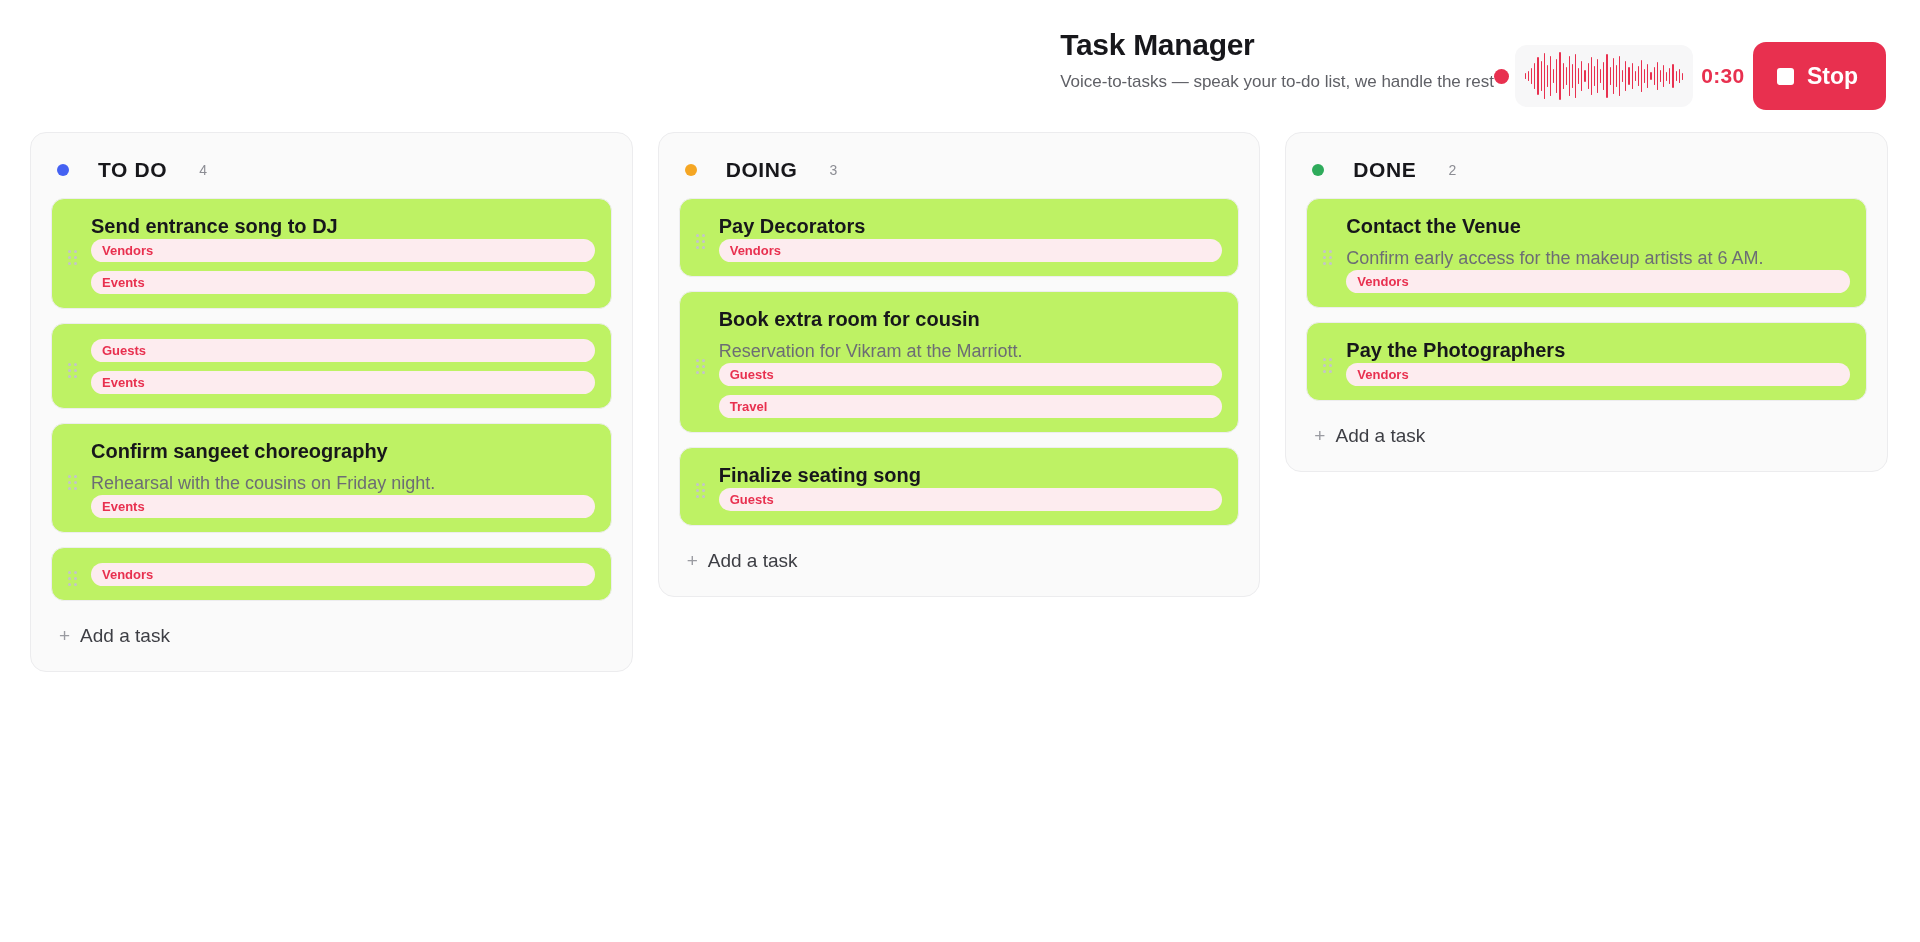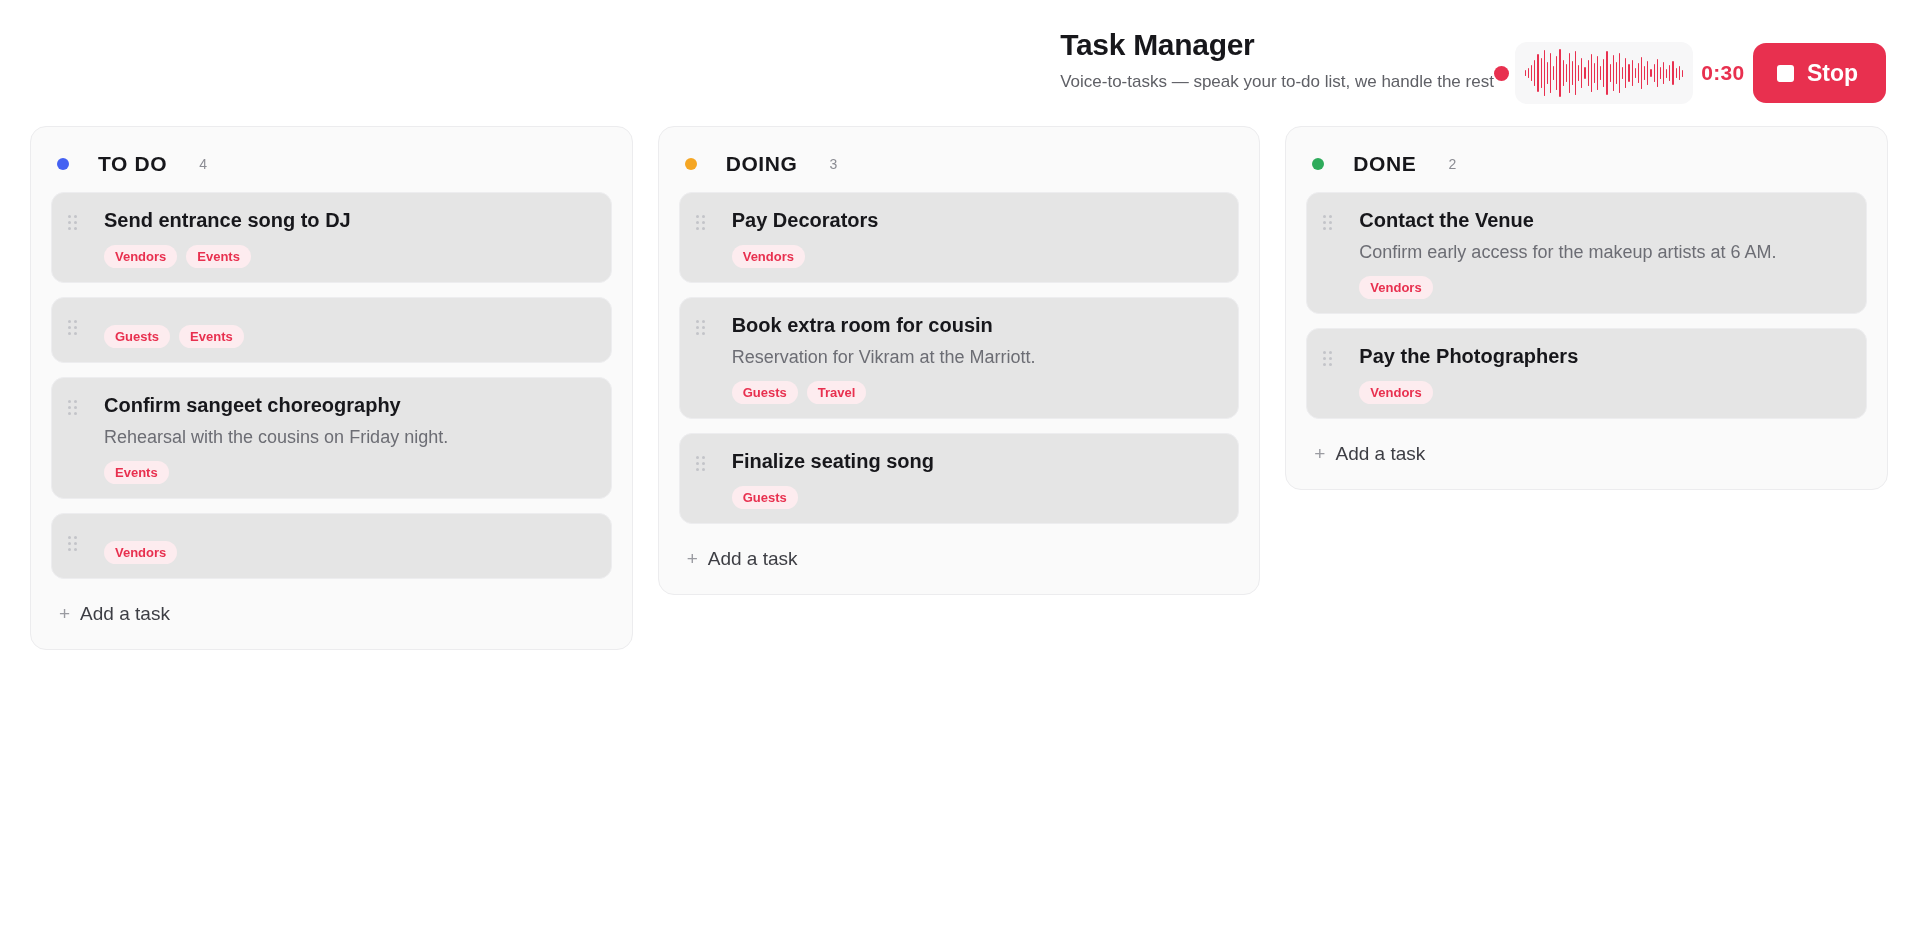--- a/index.html
+++ b/index.html
@@ -78,21 +78,21 @@
     color: #e8304f;
     min-width: 52px;
     text-align: center;
     letter-spacing: 0.3px;
   }
   .stop-btn {
     background: #e8304f;
     color: #fff;
     border: none;
     border-radius: 13px;
-    height: 60px;
+    height: 68px;
     padding: 0 28px 0 24px;
     display: flex;
     align-items: center;
     gap: 13px;
     font-size: 23px;
     font-weight: bold;
     font-family: "Liberation Sans", sans-serif;
     cursor: pointer;
   }
   .stop-square {
@@ -128,28 +128,28 @@
     letter-spacing: 0.6px;
     color: #17171b;
   }
   .col-count {
     font-size: 14px;
     color: #8b8c93;
     margin-left: 3px;
   }
 
   .card {
-    background: #e5e5e5;
+    background: #bef264;
     border: 1px solid #ededef;
     border-radius: 13px;
     padding: 15px 16px 14px 16px;
     margin-bottom: 14px;
     display: flex;
-    gap: 24px;
-    align-items: flex-start;
+    gap: 11px;
+    align-items: center;
   }
   .grip {
     width: 12px;
     padding-top: 7px;
     display: grid;
     grid-template-columns: 3px 3px;
     grid-gap: 3px 3px;
     cursor: grab;
     flex: none;
   }
@@ -169,21 +169,22 @@
   .card-desc {
     font-size: 18px;
     color: #6c6d74;
     margin-top: 7px;
     line-height: 1.35;
   }
   .tags {
     display: flex;
     flex-wrap: wrap;
     gap: 9px;
-    margin-top: 12px;
+    margin-top: 0;
+    flex-direction: column;
   }
   .tag {
     background: #fdecef;
     color: #e8304f;
     font-size: 13px;
     font-weight: bold;
     border-radius: 999px;
     padding: 5px 11px;
     line-height: 1;
   }

